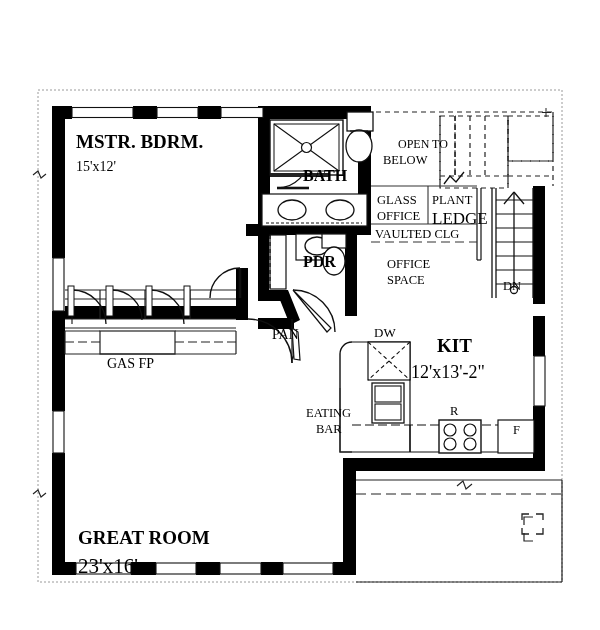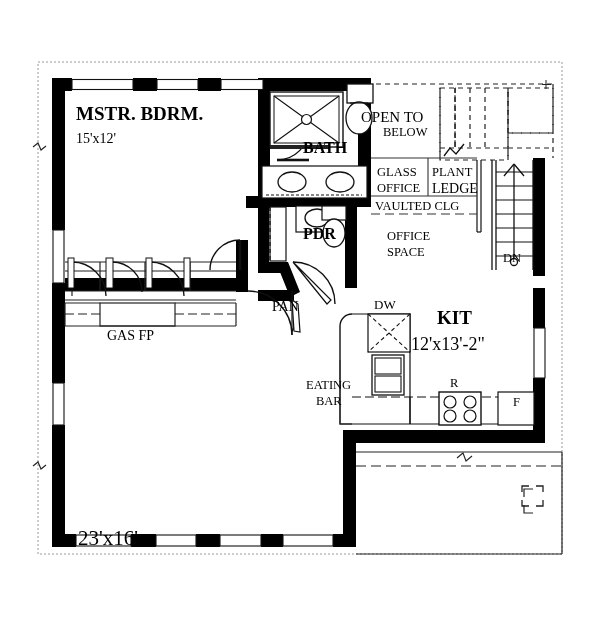--- a/index.html
+++ b/index.html
@@ -9,20 +9,21 @@
   }
   body {
     font-family: "Liberation Serif", serif;
   }
   #plan-root {
     position: relative;
     width: 600px;
     height: 560px;
     background: #ffffff;
     overflow: hidden;
+    margin-top: 28px;
   }
   #plan-svg {
     position: absolute;
     left: 0;
     top: 0;
   }
   .lbl {
     position: absolute;
     color: #000;
     white-space: pre;
@@ -347,30 +348,31 @@
   <div class="lbl lbl-room-name" style="left:76px; top:104px; font-size:19px;">MSTR. BDRM.</div>
   <div class="lbl lbl-room-dim" style="left:76px; top:132px; font-size:14px;">15'x12'</div>
 
   <div class="lbl lbl-room-name" style="left:303px; top:140px; font-size:16px;">BATH</div>
 
   <div class="lbl lbl-room-name" style="left:303px; top:226px; font-size:16px;">PDR</div>
 
   <div class="lbl lbl-room-name" style="left:437px; top:308px; font-size:19px;">KIT</div>
   <div class="lbl lbl-room-dim" style="left:411px; top:335px; font-size:18px;">12'x13'-2"</div>
 
+  <div class="lbl lbl-room-name" style="left:78px; top:500px; font-size:19px;">GREAT ROOM</div>
   <div class="lbl lbl-room-dim" style="left:78px; top:527px; font-size:21px;">23'x16'</div>
 
-  <div class="lbl lbl-note" style="left:361px; top:110px; font-size:15px;">OPEN TO</div>
+  <div class="lbl lbl-note" style="left:398px; top:110px; font-size:12px;">OPEN TO</div>
   <div class="lbl lbl-note" style="left:383px; top:126px; font-size:12.5px;">BELOW</div>
 
   <div class="lbl lbl-note" style="left:377px; top:166px; font-size:12.5px;">GLASS</div>
   <div class="lbl lbl-note" style="left:377px; top:182px; font-size:12.5px;">OFFICE</div>
 
   <div class="lbl lbl-note" style="left:432px; top:166px; font-size:12.5px;">PLANT</div>
-  <div class="lbl lbl-note" style="left:432px; top:182px; font-size:14px;">LEDGE</div>
+  <div class="lbl lbl-note" style="left:432px; top:182px; font-size:17px;">LEDGE</div>
 
   <div class="lbl lbl-note" style="left:375px; top:200px; font-size:12.5px;">VAULTED CLG</div>
 
   <div class="lbl lbl-note" style="left:387px; top:230px; font-size:12.5px;">OFFICE</div>
   <div class="lbl lbl-note" style="left:387px; top:246px; font-size:12.5px;">SPACE</div>
 
   <div class="lbl lbl-note" style="left:503px; top:252px; font-size:12.5px;">DN</div>
 
   <div class="lbl lbl-note" style="left:107px; top:329px; font-size:14px;">GAS FP</div>
 

